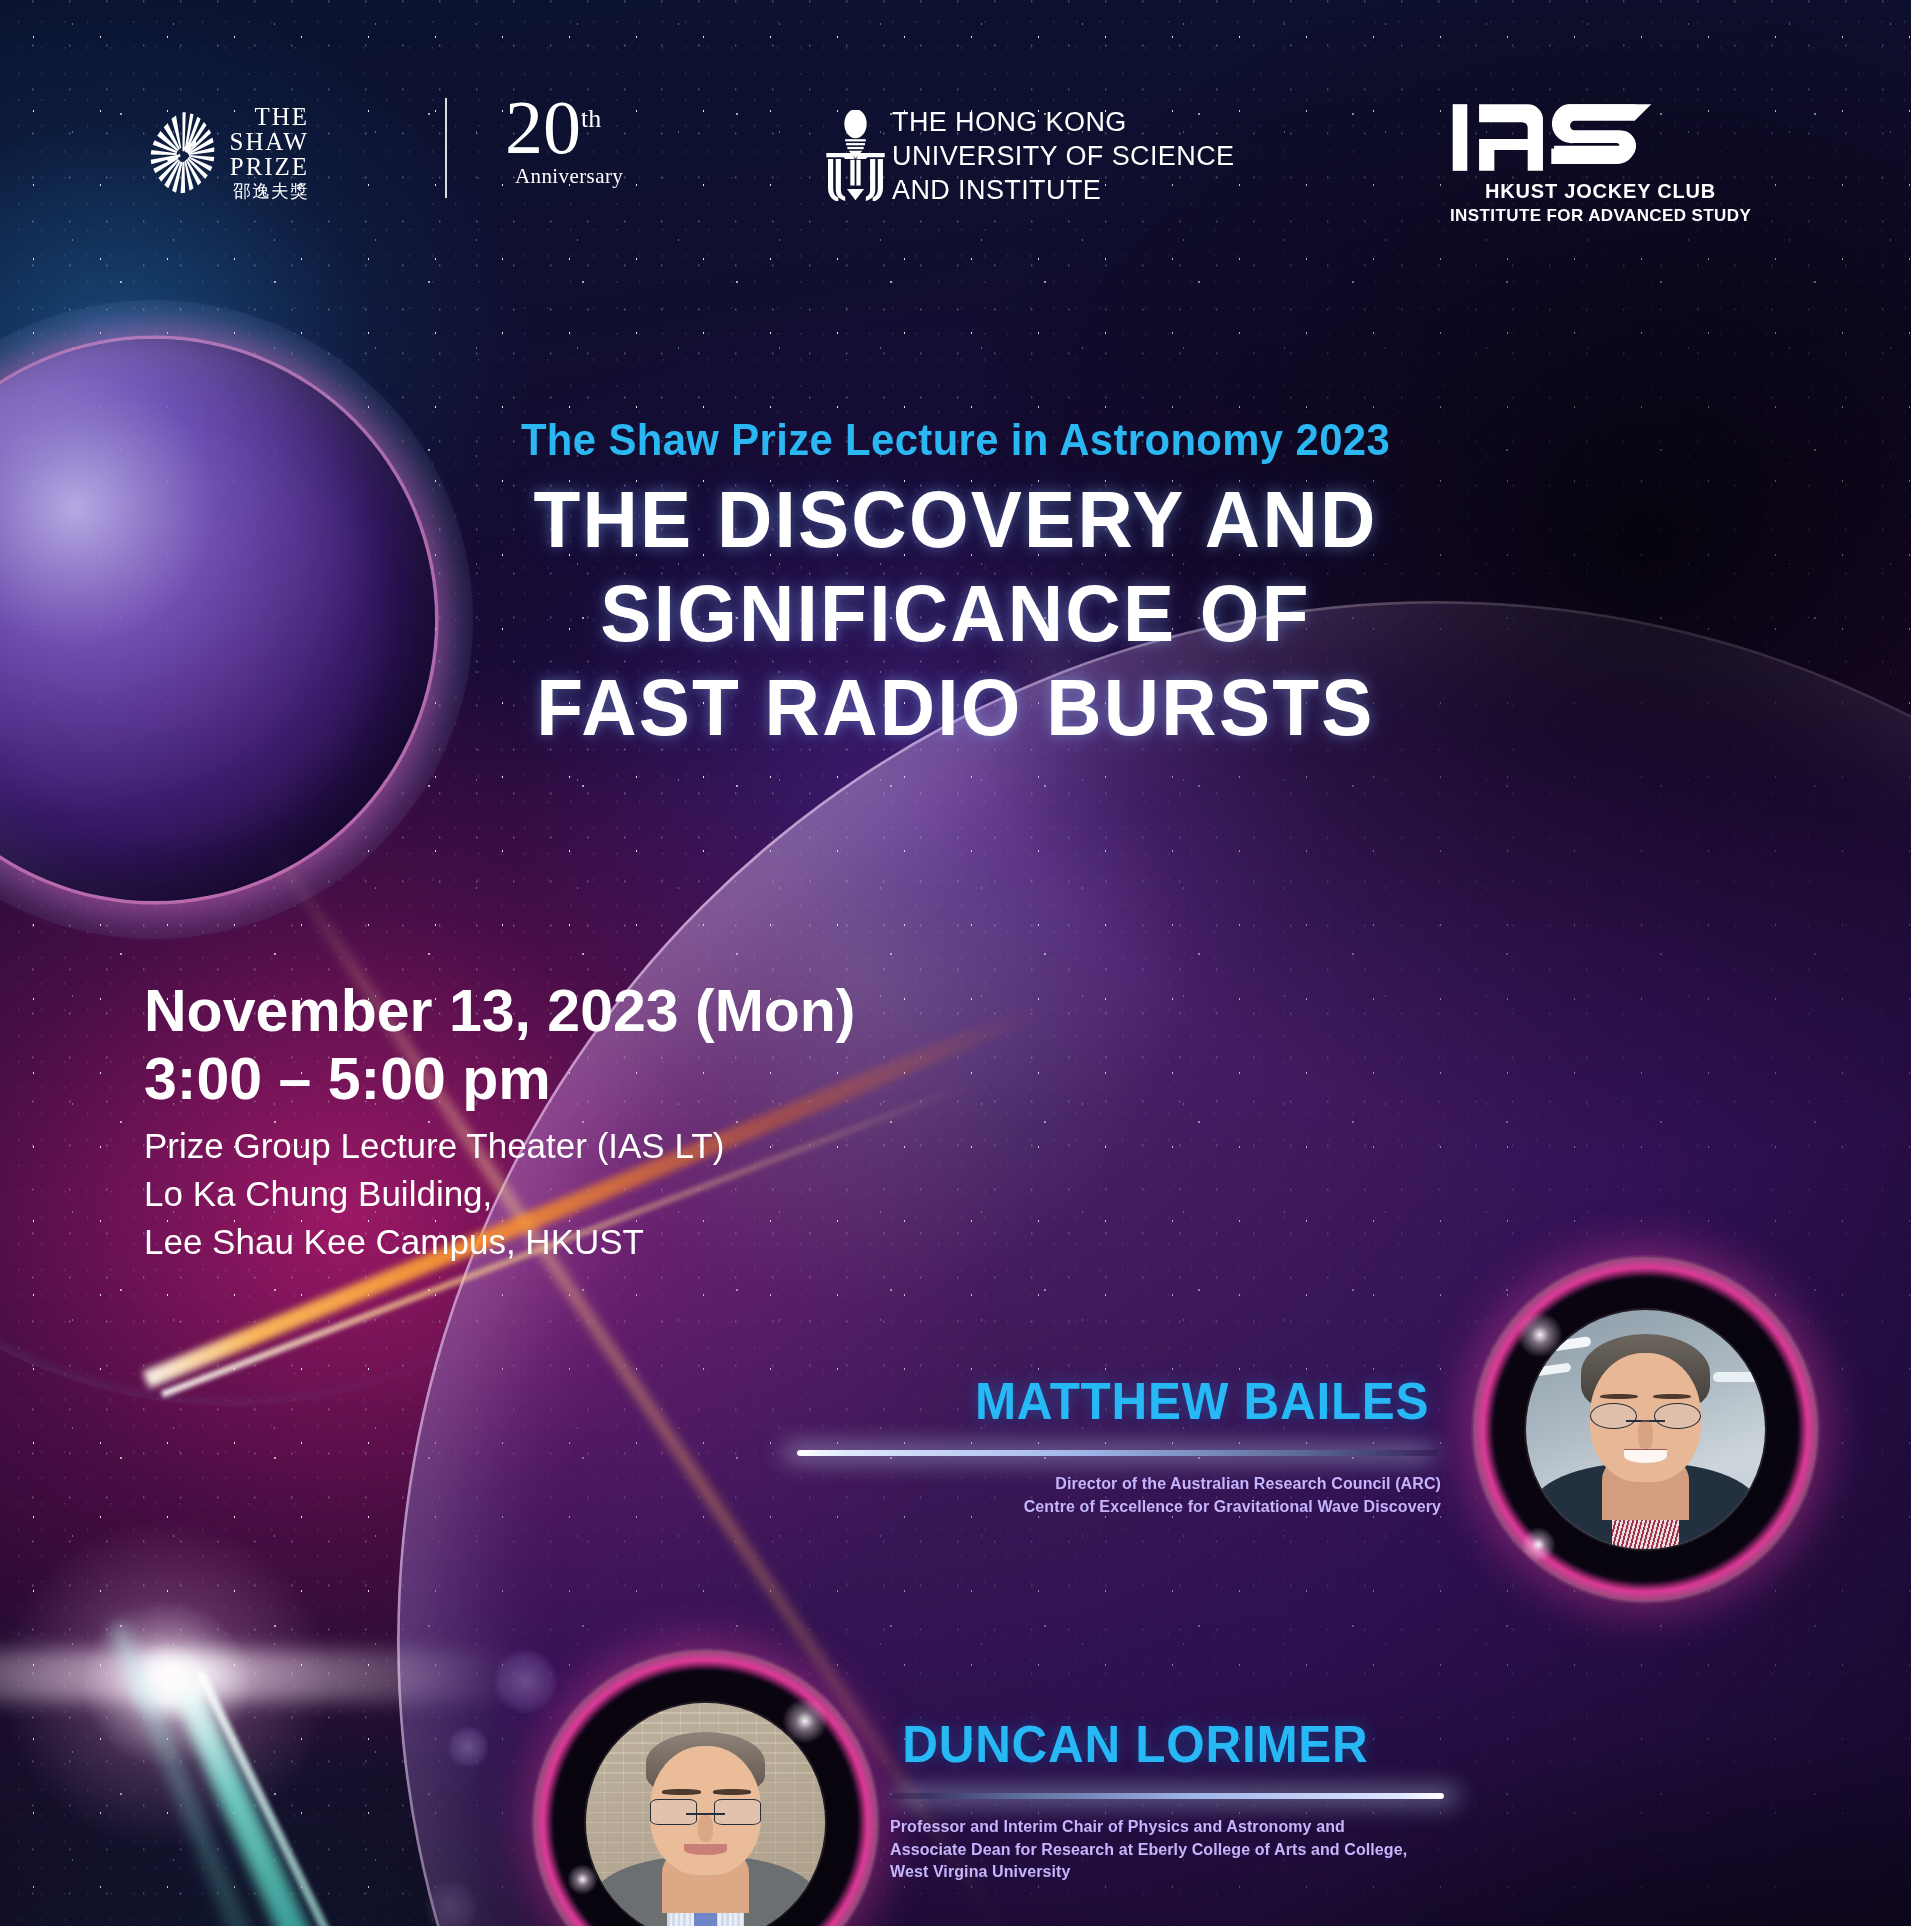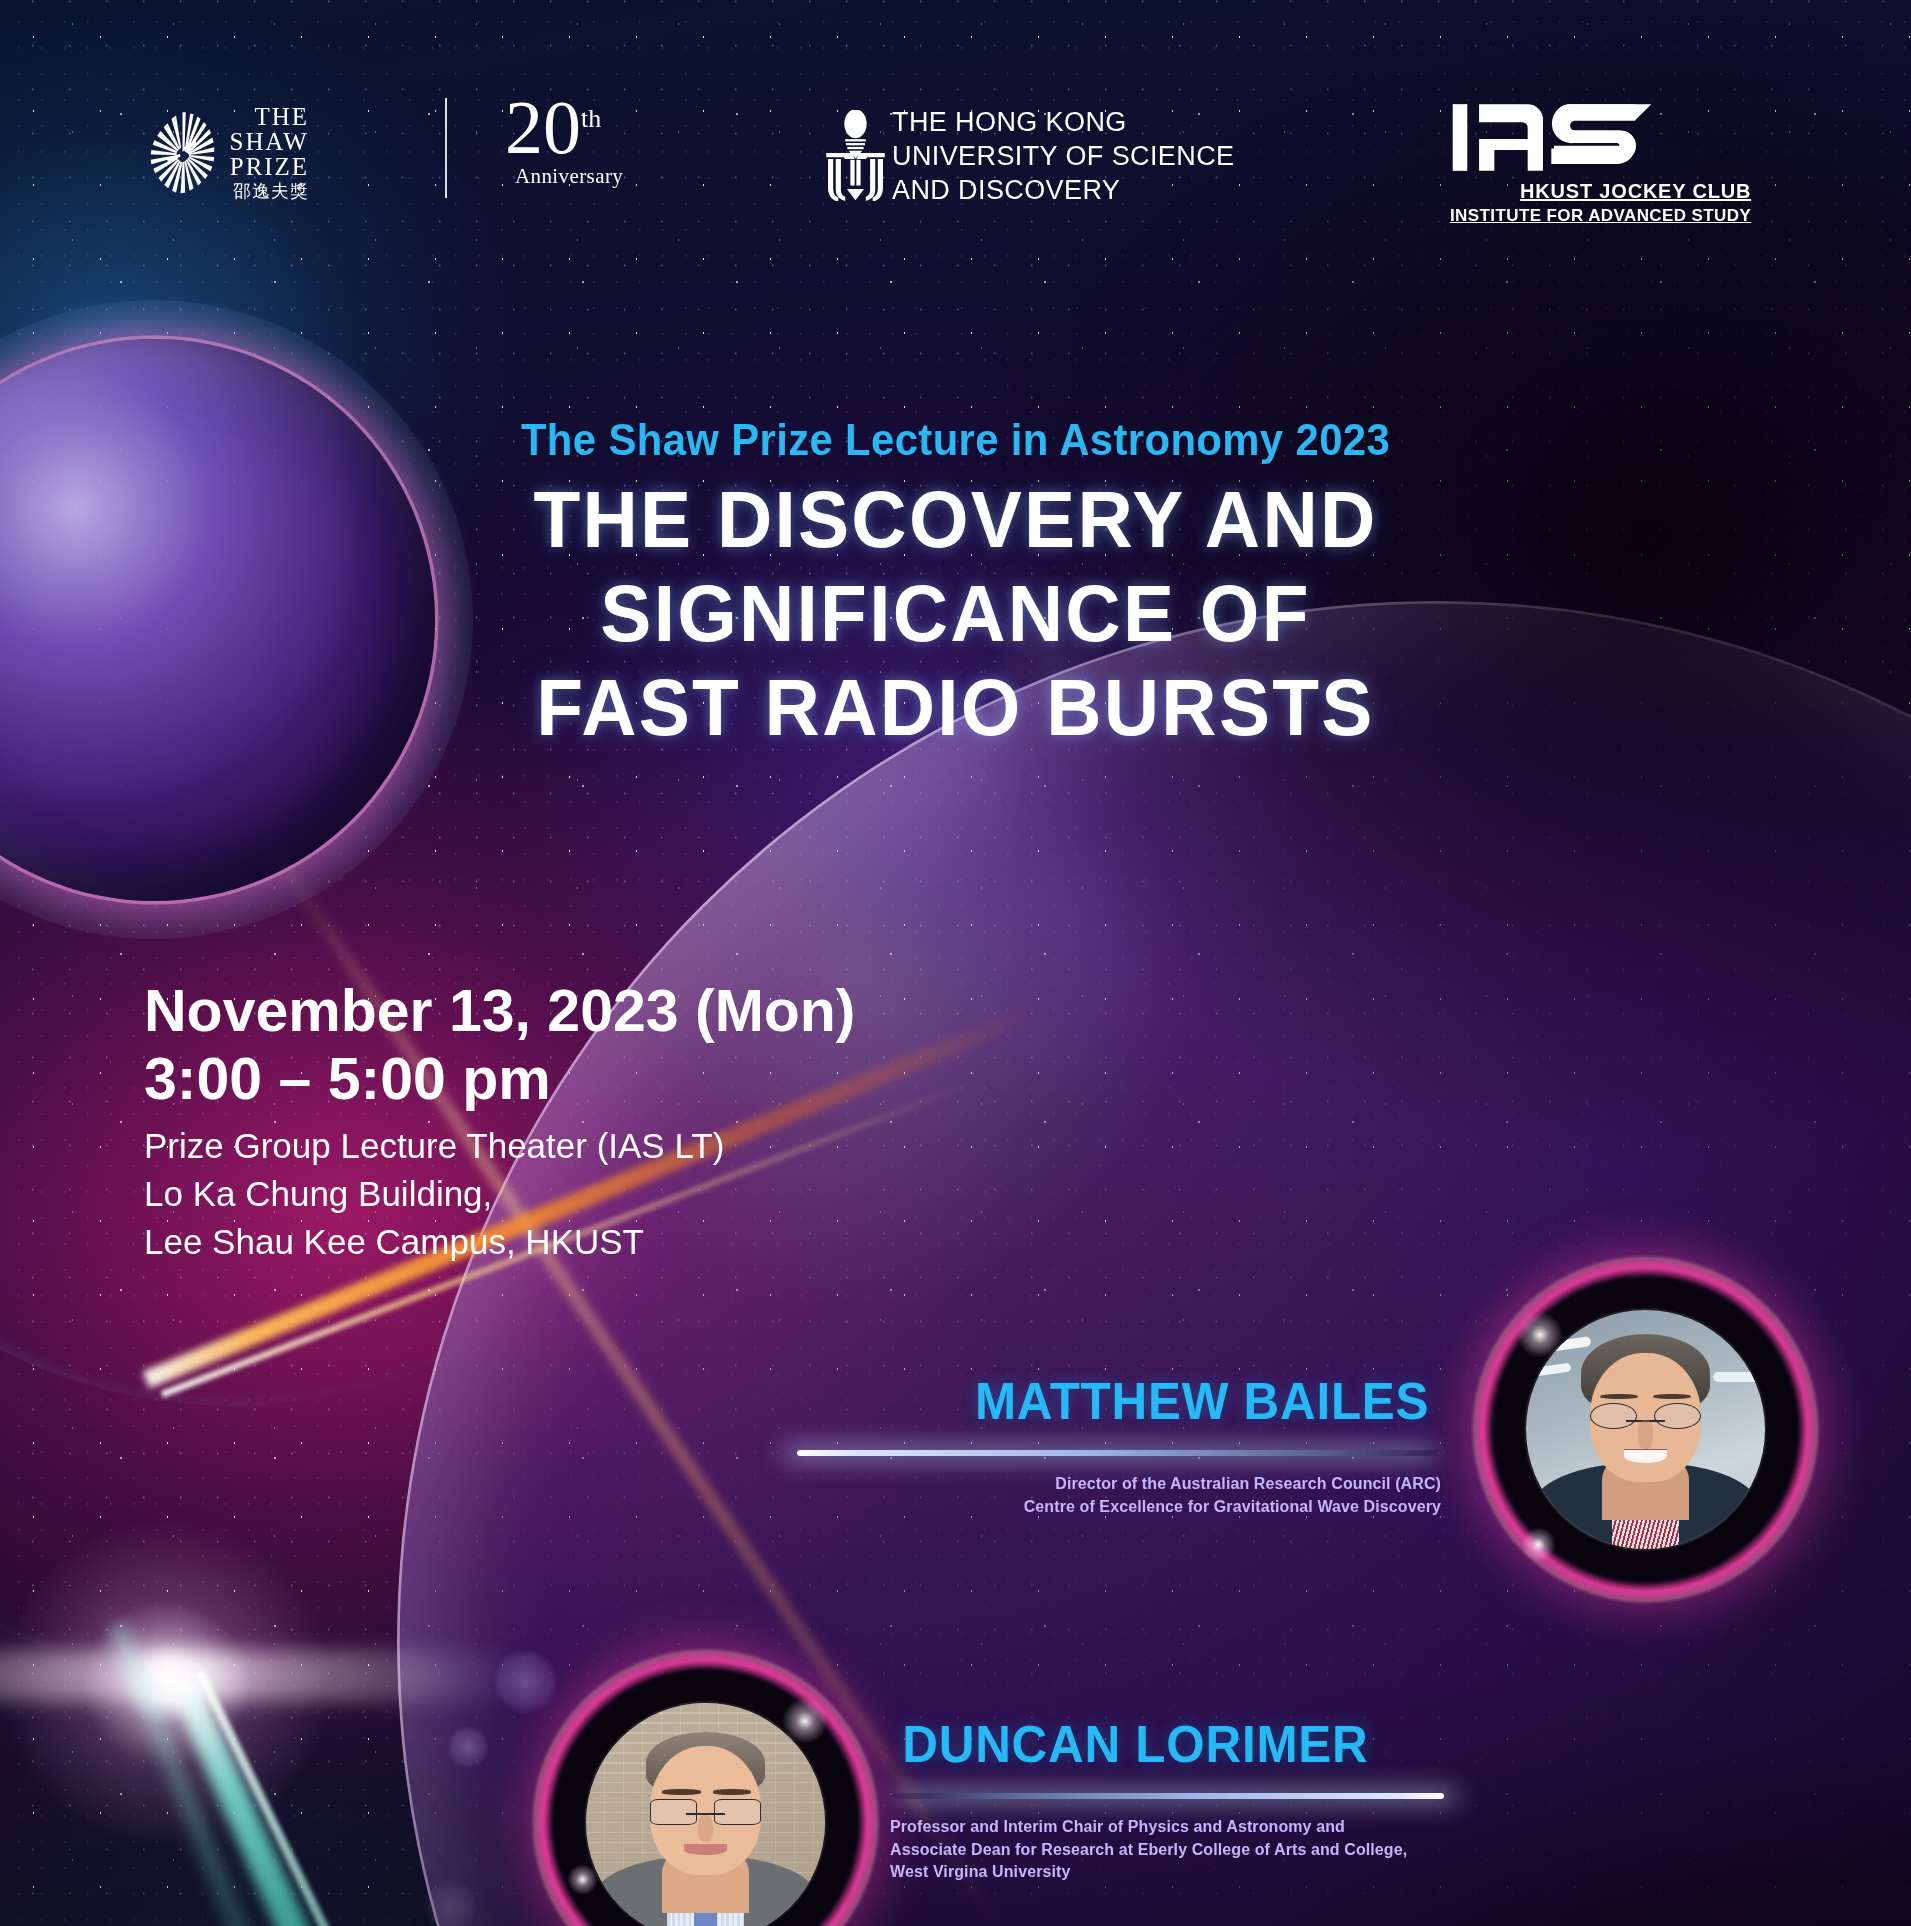--- a/index.html
+++ b/index.html
@@ -170,21 +170,21 @@
   .divider-v{position:absolute;left:445px;top:1.9px;width:1.5px;height:100px;background:rgba(255,255,255,.85);}
   .anniv{position:absolute;left:483px;top:-1.9px;display:flex;flex-direction:column;align-items:center;}
   .anniv-num{font-family:"Liberation Serif", serif;font-size:76px;line-height:.88;color:#fff;position:relative;}
   .anniv-num sup{font-size:26px;vertical-align:super;line-height:1;}
   .anniv-word{font-family:"Liberation Serif", serif;font-size:21px;letter-spacing:0.4px;color:#fff;margin-top:3.1px;margin-left:32px;}
 
   .hkust{position:absolute;left:821px;top:8.5px;display:flex;align-items:center;gap:2px;}
   .hkust-mark{width:69px;height:91px;flex:none;}
   .hkust-words{font-family:"Liberation Sans", sans-serif;font-size:27px;line-height:1.26;letter-spacing:0.4px;color:#fff;}
 
-  .ias{position:absolute;left:1450px;top:3.9px;text-align:right;text-decoration:underline;}
+  .ias{position:absolute;left:1450px;top:3.9px;text-align:center;}
   .ias-mark{width:204px;height:75px;display:block;}
   .ias-l1{font-size:20px;font-weight:bold;letter-spacing:0.8px;margin-top:5.4px;color:#fff;}
   .ias-l2{font-size:17px;font-weight:bold;letter-spacing:0.4px;margin-top:3.1px;color:#fff;}
 
   
   .title-wrap{position:absolute;left:0;right:0;top:414px;text-align:center;}
   .kicker{
     font-size:45px;font-weight:bold;color:#2bb7f2;letter-spacing:0.4px;
     font-family:"Liberation Sans", sans-serif;
     transform:scaleX(.93);
@@ -370,21 +370,21 @@
             <path d="M72 57 h-6 v34 c0 7 -3 10 -6 11 v5 c8 -2 12 -8 12 -16 z"></path>
             <path d="M63 57 h-6 v36 c0 5 -2 7 -5 8 v5 c7 -2 11 -6 11 -13 z"></path>
             <path d="M34 58 h5 v30 h-5 z"></path>
             <path d="M41 58 h5 v30 h-5 z"></path>
             <path d="M30 92 h20 l-10 13 z"></path>
           </g>
         </svg>
         <div class="hkust-words">
           <div>THE HONG KONG</div>
           <div>UNIVERSITY OF SCIENCE</div>
-          <div>AND DISCOVERY</div>
+          <div>AND INSTITUTE</div>
         </div>
       </div>
 
       <div class="ias">
         <svg class="ias-mark" viewBox="0 0 290 108">
           <g fill="#ffffff">
             <rect x="2" y="6" width="21" height="96"></rect>
             <path d="M40 6 h70 a22 22 0 0 1 22 22 v74 h-22 v-30 h-48 v30 h-22 v-46 h70 v-16 a8 8 0 0 0 -8 -8 h-62 z"></path>
             <path d="M148 52 a22 22 0 0 1 22 -22 h0 l-0 0 h96 l-22 22 h-66 a8 8 0 0 0 0 16 h66 a22 22 0 0 1 0 44 h-96 v-22 h96 a4 4 0 0 0 0 -8 h-66 a22 22 0 0 1 -22 -22 z" transform="translate(0,-24)"></path>
             <path d="M170 6 h118 l-24 24 h-86 a7 7 0 0 0 0 14 h62 a24 24 0 0 1 0 48 h-96 v-22 h94 a4 4 0 0 0 0 -8 h-62 a24 24 0 0 1 -6 -56 z"></path>

